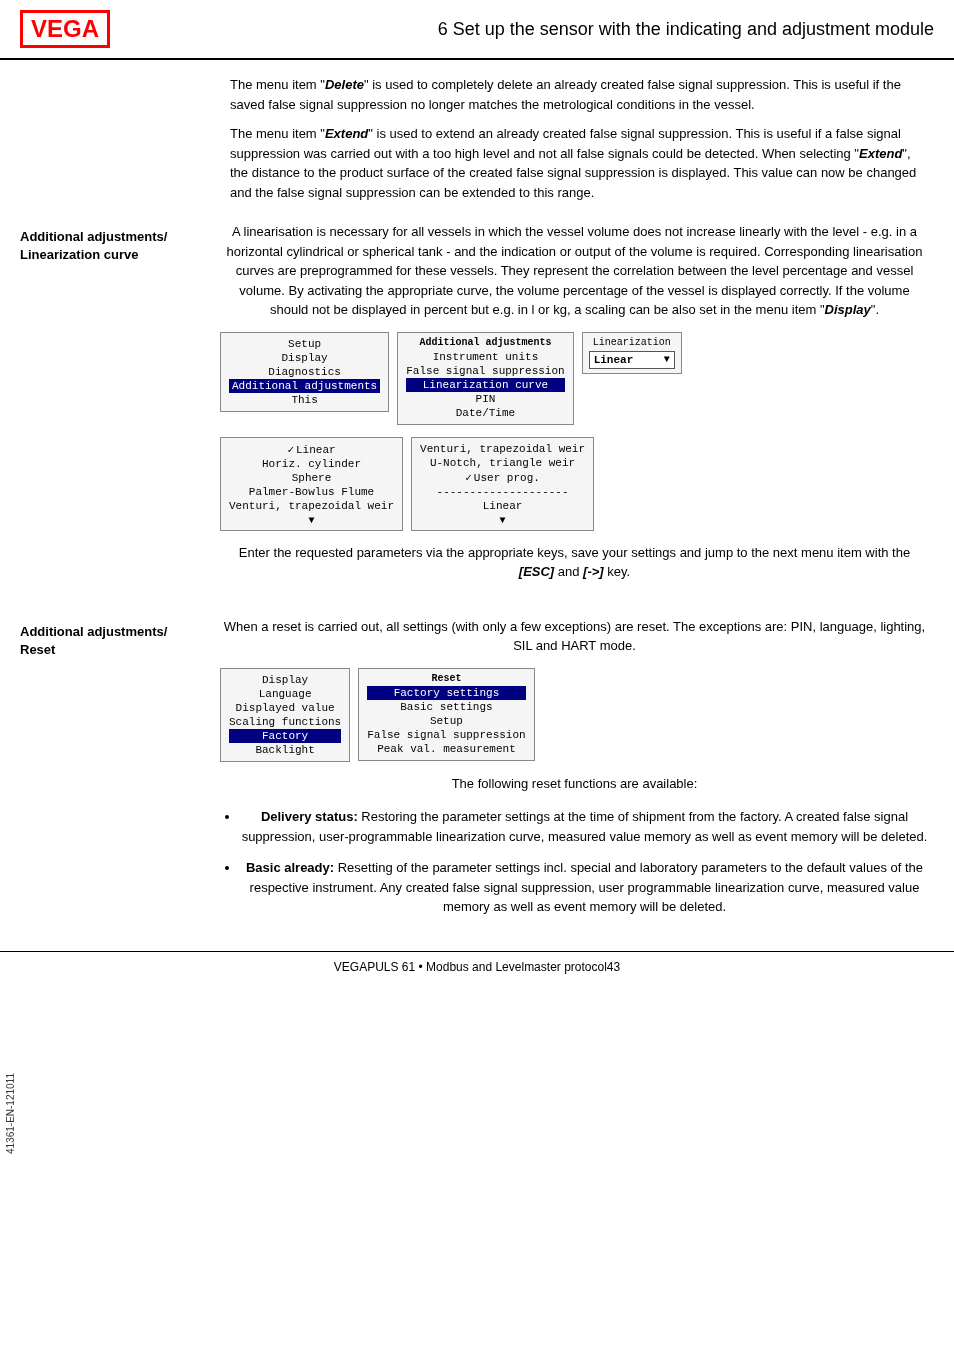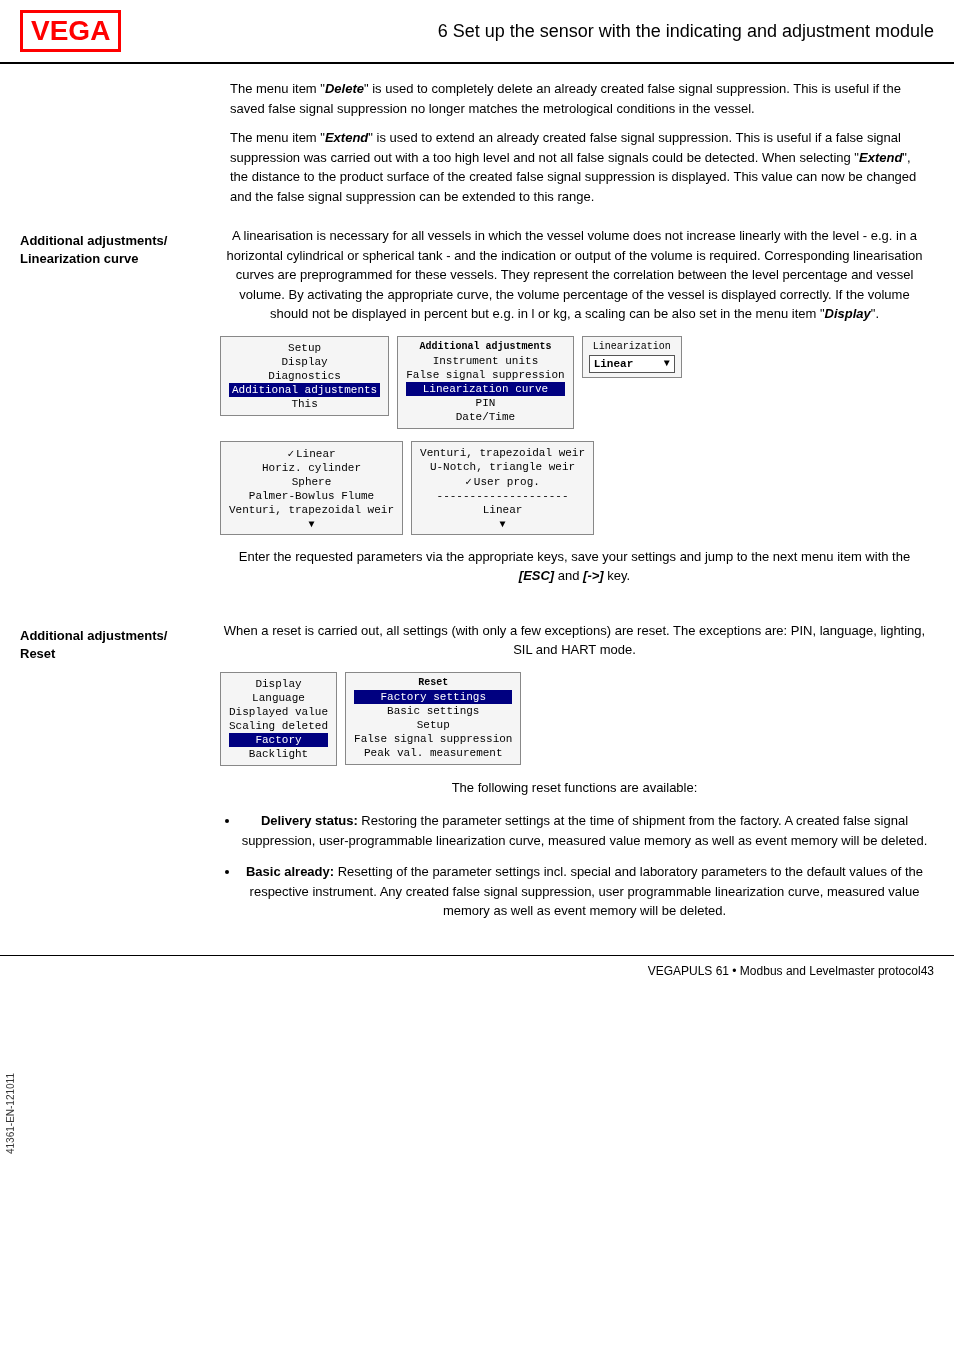--- a/index.html
+++ b/index.html
@@ -13,21 +13,21 @@
     }
 
     
     .header {
       display: flex;
       align-items: center;
       padding: 10px 20px;
       border-bottom: 2px solid #000;
     }
     .logo {
-      font-size: 28px;
+      font-size: 24px;
       font-weight: bold;
       color: #ff0000;
       font-family: Arial Black, sans-serif;
       margin-right: 20px;
       border: 3px solid #ff0000;
       padding: 2px 8px;
     }
     .header-title {
       font-size: 18px;
       color: #000;
@@ -139,21 +139,21 @@
       margin-bottom: 12px;
       line-height: 1.5;
       font-size: 13px;
     }
 
     
     .footer {
       border-top: 1px solid #000;
       padding: 8px 20px;
       display: flex;
-      justify-content: flex-end;
+      justify-content: center;
       align-items: center;
       font-size: 12px;
     }
 
     
     .page-section {
       display: flex;
       margin-bottom: 15px;
     }
 
@@ -290,21 +290,21 @@
     <p>
       <span>When a reset is carried out, all settings (with only a few exceptions) are reset. The exceptions are: PIN, language, lighting, SIL and HART mode.</span>
     </p>
 
     <div class="reset-screenshots">
 
       <div class="menu-box">
         <div class="menu-item">Display</div>
         <div class="menu-item">Language</div>
         <div class="menu-item">Displayed value</div>
-        <div class="menu-item">Scaling deleted</div>
+        <div class="menu-item">Scaling functions</div>
         <div class="menu-item selected">Factory</div>
         <div class="menu-item">Backlight</div>
       </div>
 
       <div class="menu-box">
         <div class="menu-box-header">Reset</div>
         <div class="menu-item selected">Factory settings</div>
         <div class="menu-item">Basic settings</div>
         <div class="menu-item">Setup</div>
         <div class="menu-item">False signal suppression</div>

